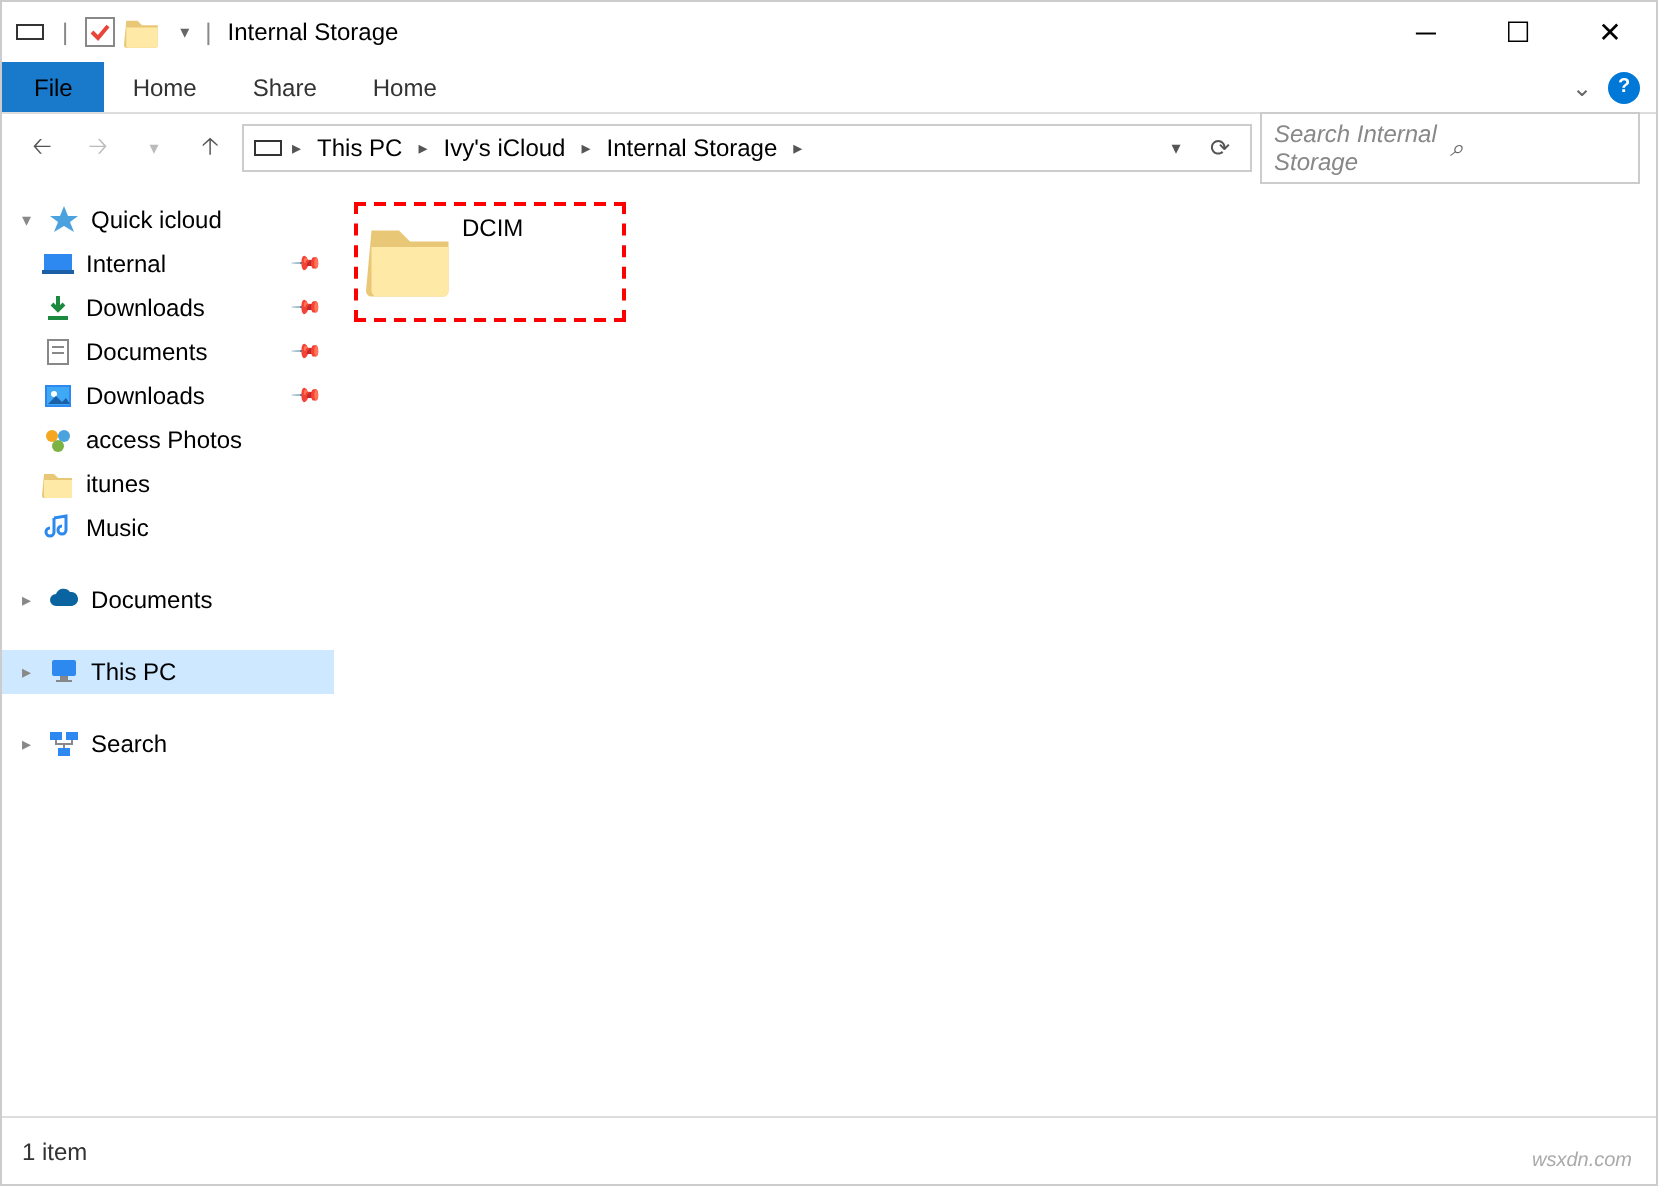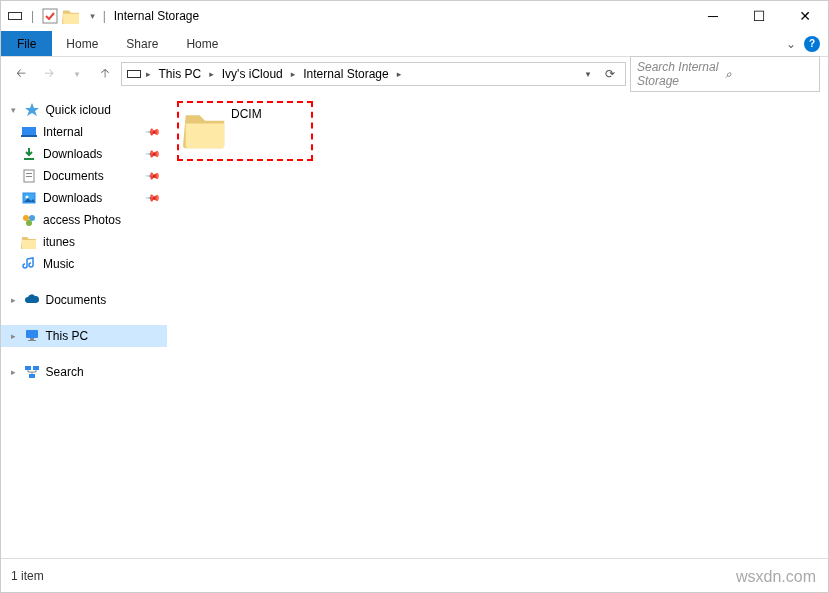--- a/index.html
+++ b/index.html
@@ -46,21 +46,21 @@
     .chev { color: #888; font-size: 9px; margin-right: 2px; }
 
     
     .content { flex: 1; padding: 10px; }
     .folder-item { display: flex; align-items: flex-start; width: 136px; height: 60px; padding: 4px; border: 2px dashed red; cursor: pointer; gap: 4px; }
     .big-folder { width: 44px; height: 44px; flex-shrink: 0; }
     .folder-label { flex: 1; }
 
     
     .statusbar { height: 34px; border-top: 1px solid #ddd; display: flex; align-items: center; padding: 16px 10px; font-size: 11px; color: #333; }
-    .watermark { position: absolute; bottom: 6px; right: 12px; font-size: 16px; color: #aaa; }
+    .watermark { position: absolute; bottom: 6px; right: 12px; font-size: 10px; color: #aaa; font-style: italic; }
 
     
     .folder-svg .back { fill: #e8c776; }
     .folder-svg .front { fill: #ffe9a6; }
   </style>
 </head>
 <body>
 
 <svg width="0" height="0" style="position:absolute">
   <defs>

